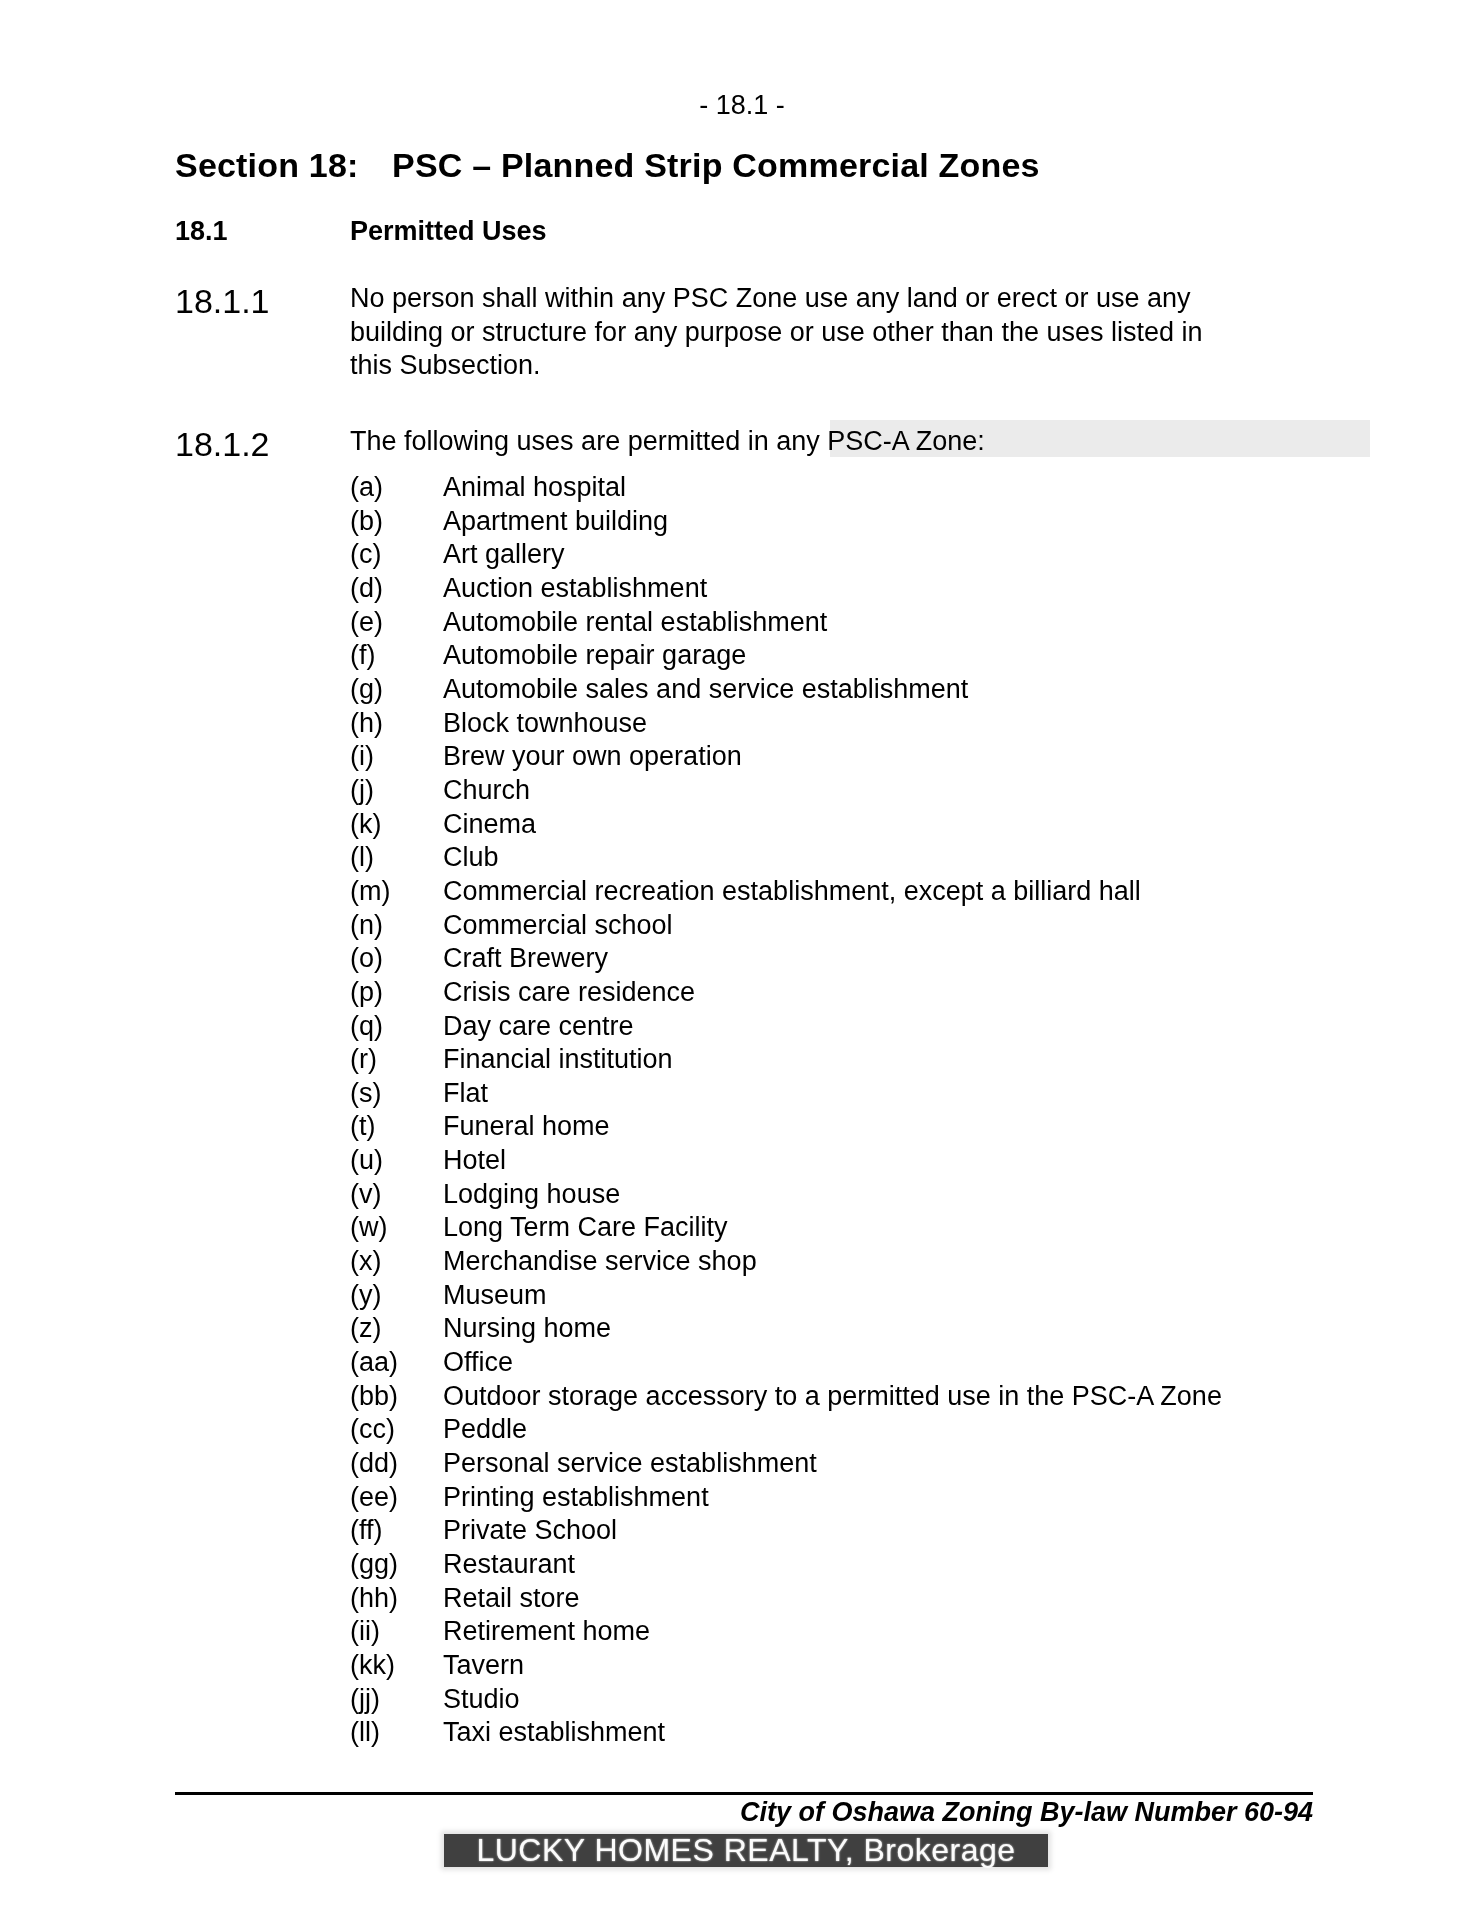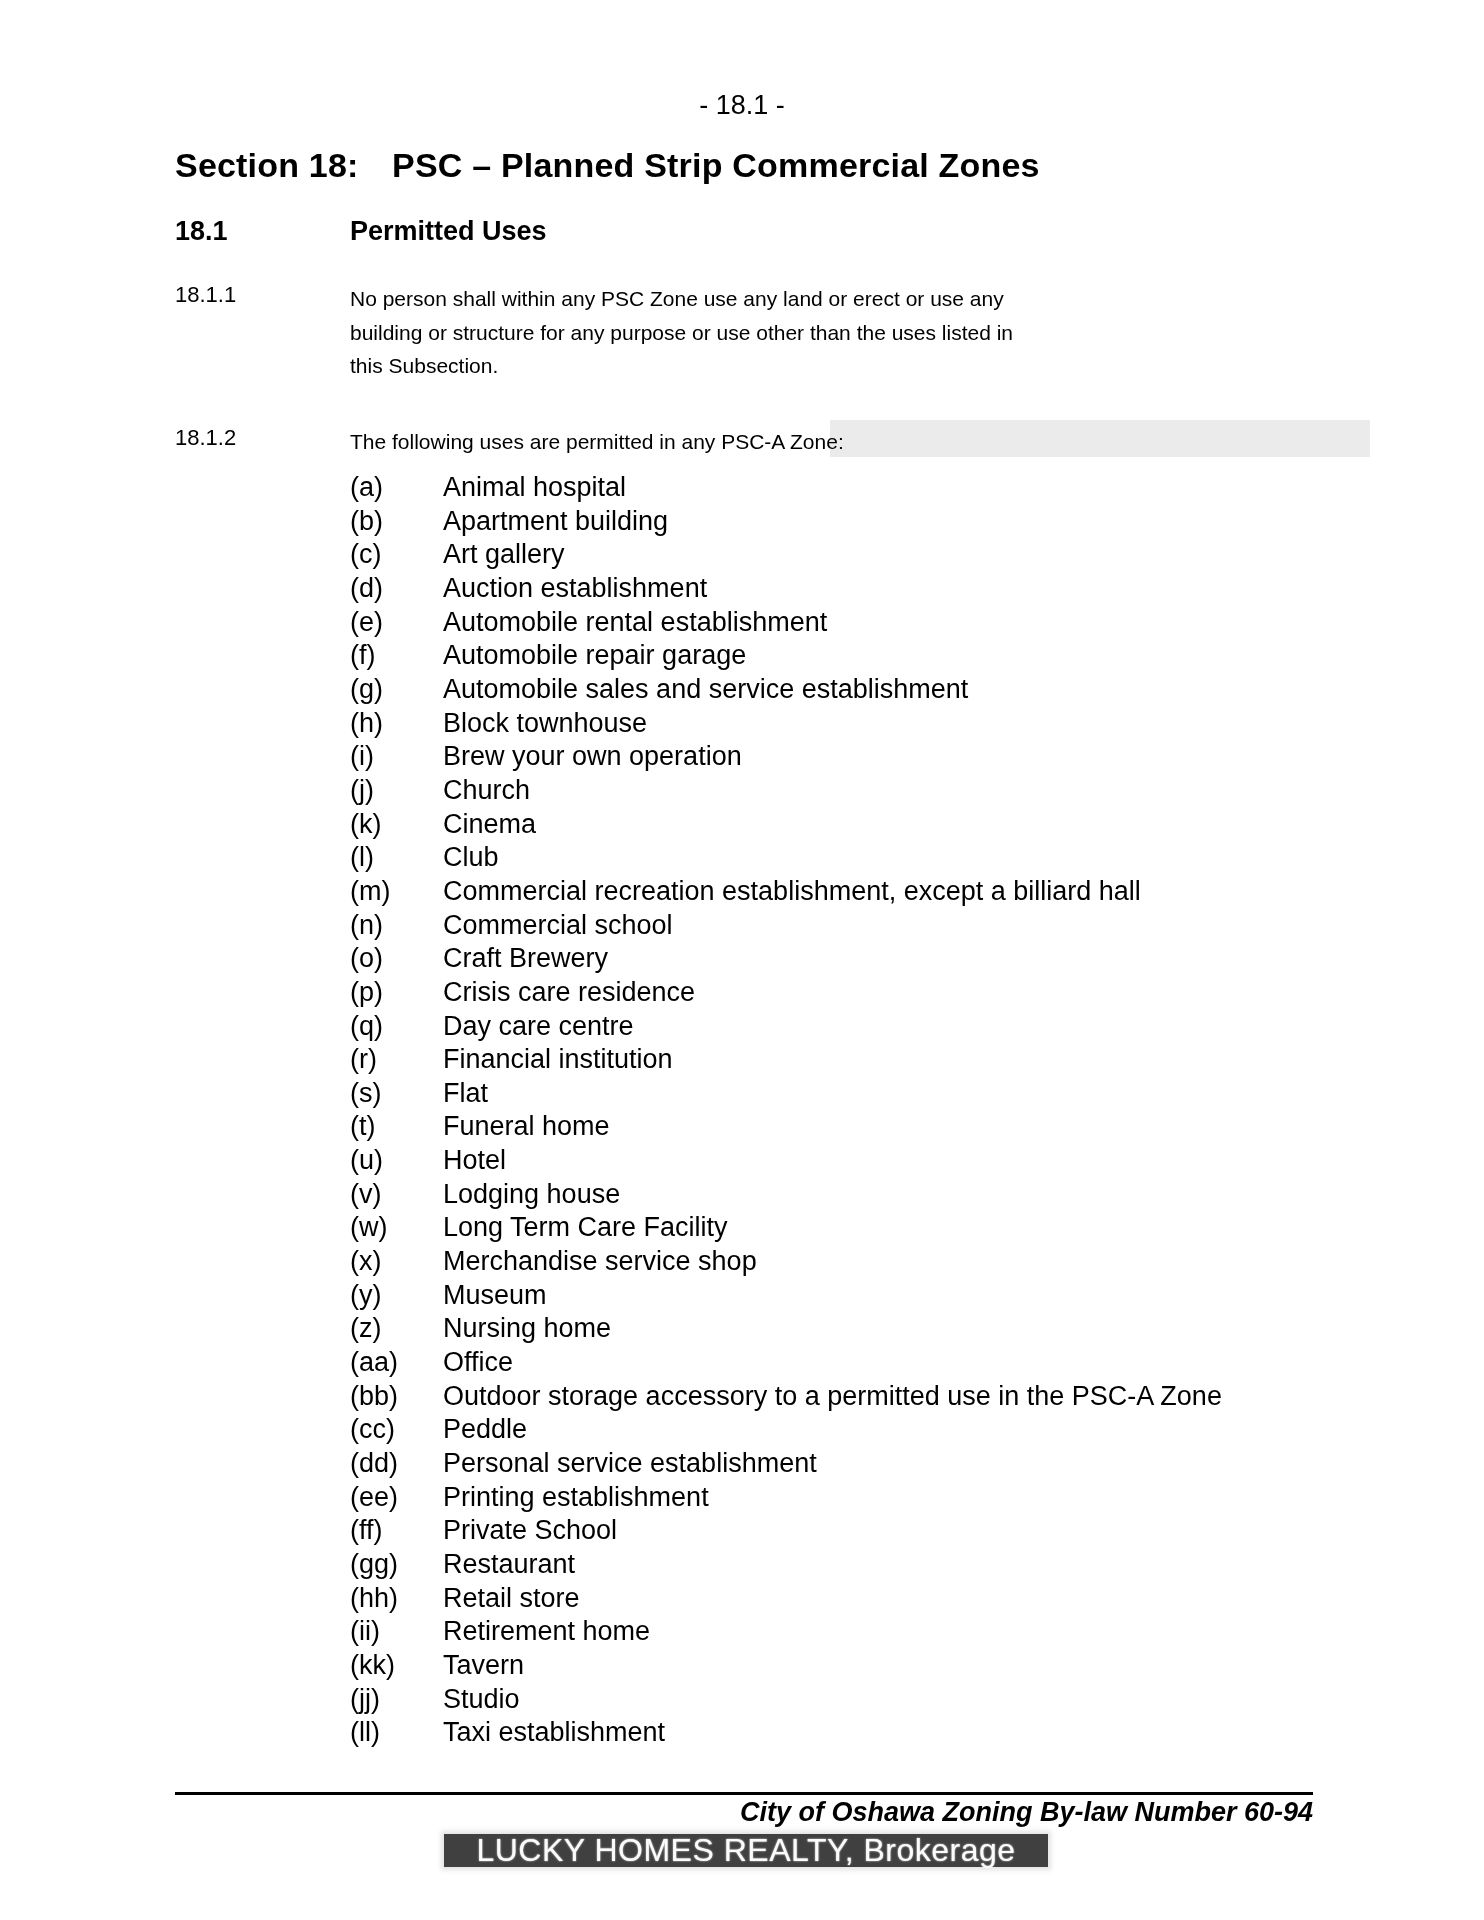--- a/index.html
+++ b/index.html
@@ -39,26 +39,26 @@
     top: 216px;
     font-size: 27px;
     font-weight: bold;
     white-space: nowrap;
   }
   .sub-num   { left: 175px; }
   .sub-title { left: 350px; }
 
   .clause-num {
     left: 175px;
-    font-size: 22px;
+    font-size: 34px;
     white-space: nowrap;
   }
   .clause-body {
     left: 350px;
-    font-size: 21px;
+    font-size: 27px;
     line-height: 33.5px;
     width: 1010px;
   }
   .c1 { top: 282px; }
   .c2 { top: 414px; margin-top: 11px; }
 
   .line-highlight {
     left: 830px;
     top: 420px;
     width: 540px;

